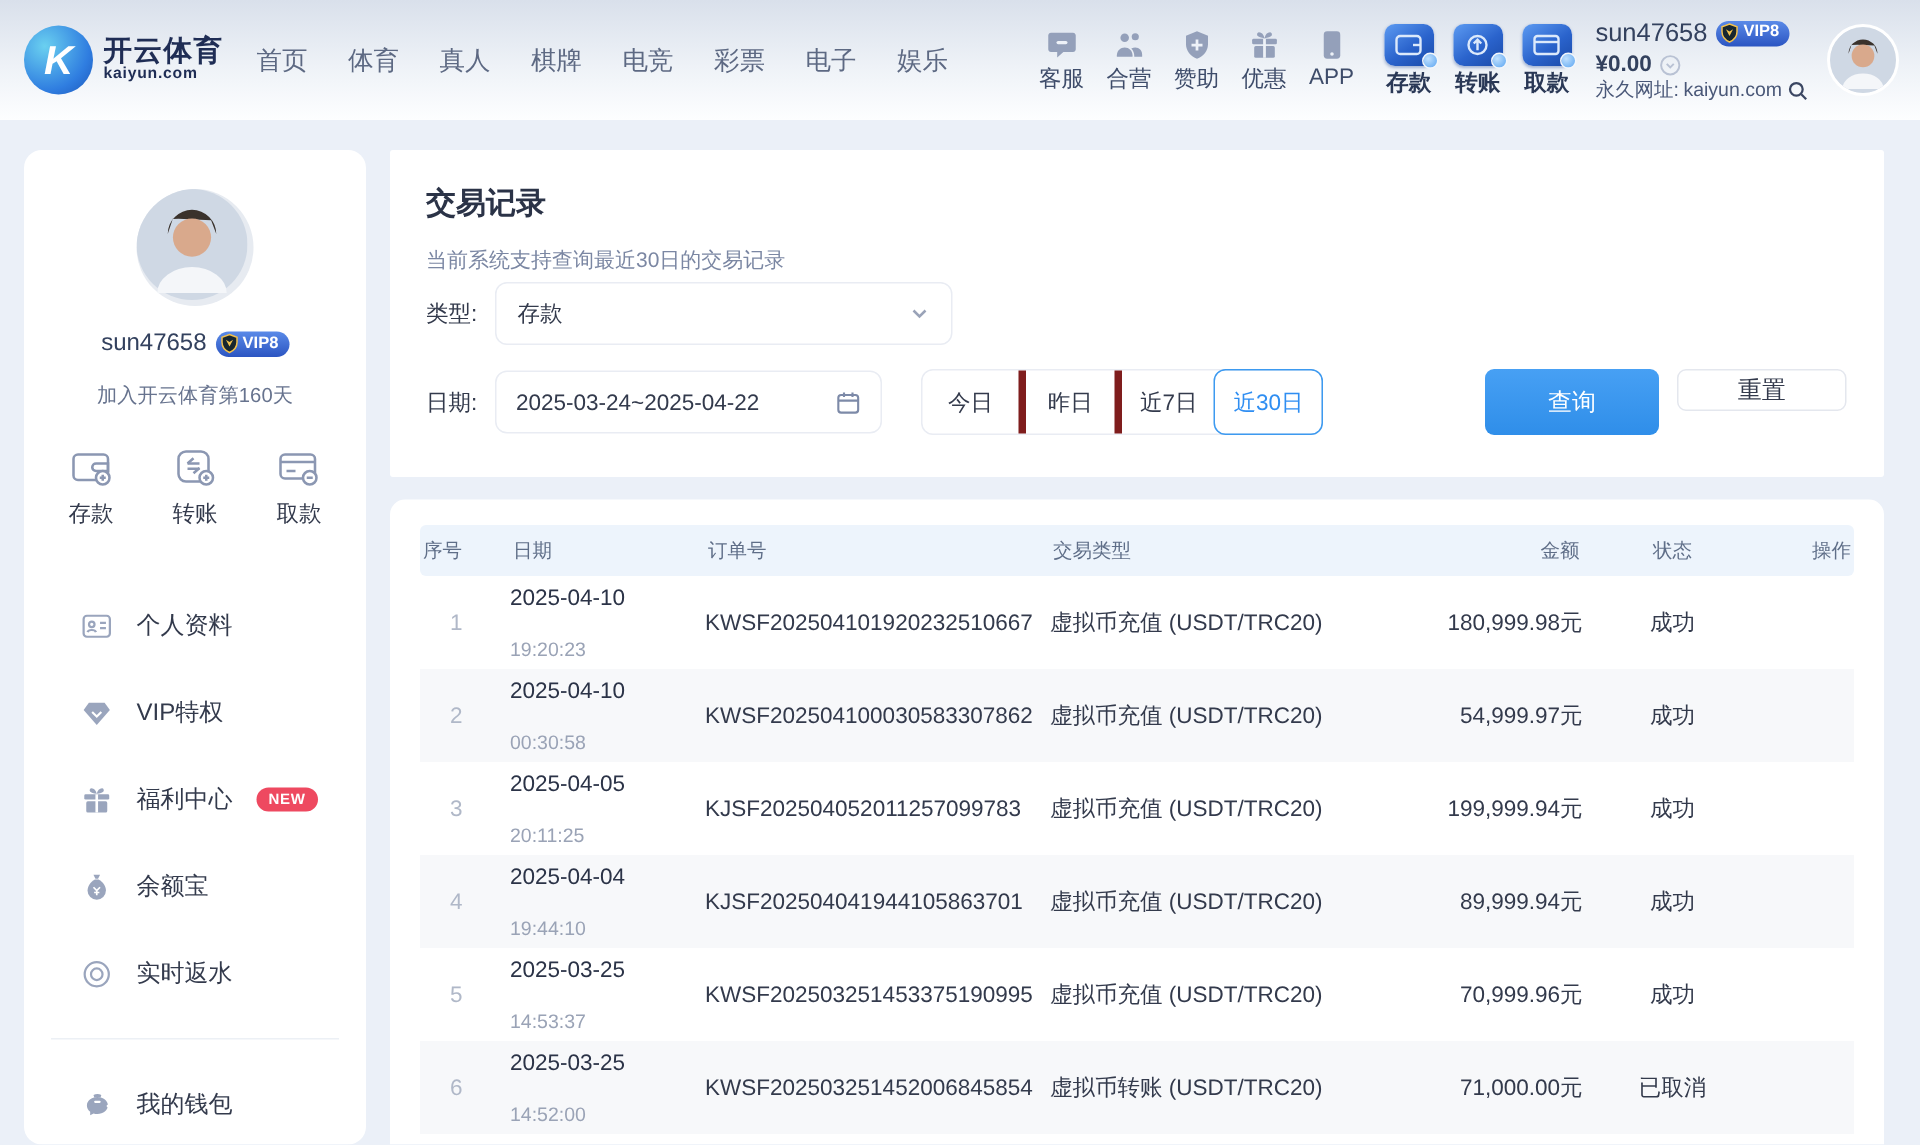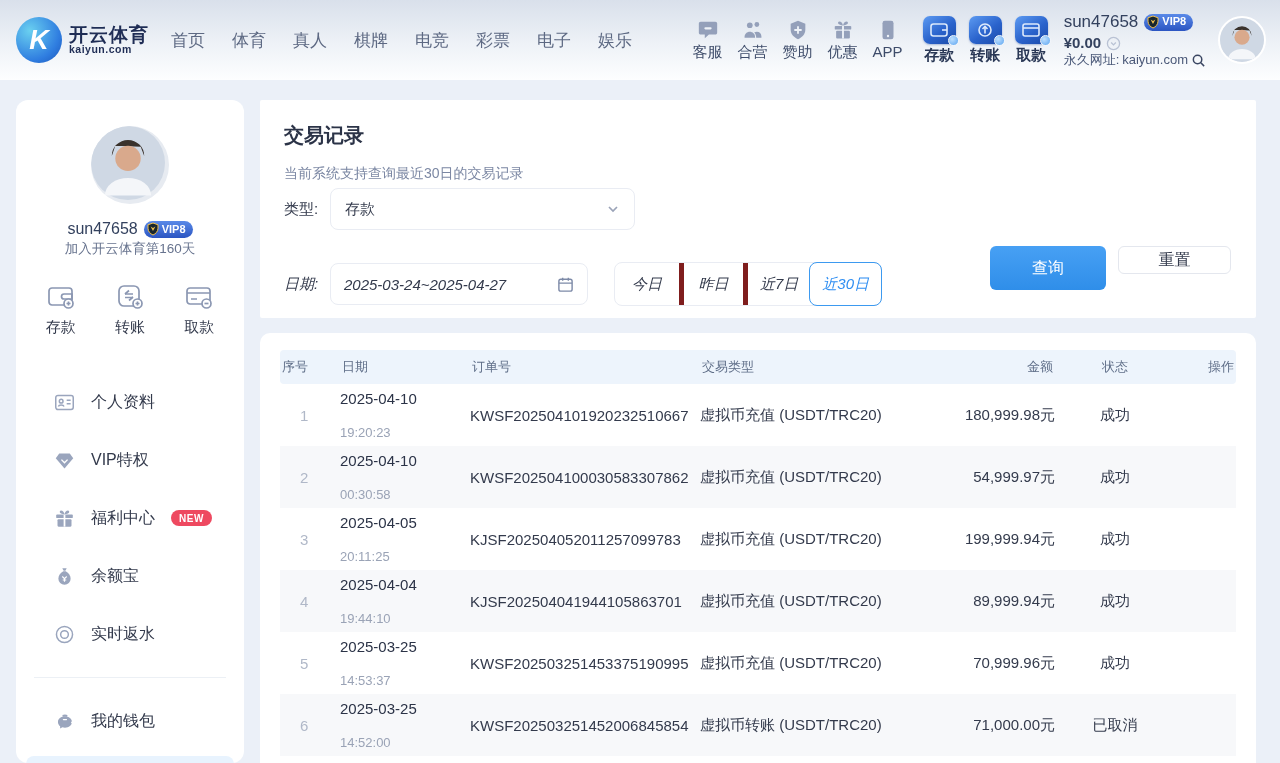--- a/index.html
+++ b/index.html
@@ -58,21 +58,21 @@
     border:2px solid #fff; cursor:pointer; background:#dfe5ee; flex:none;
   }
   
   .sidebar {
     position:absolute; left:16px; top:100px; width:228px; height:663px;
     background:#fff; border-radius:12px; overflow:hidden;
   }
   .avatar-big { width:78px; height:78px; border-radius:50%; overflow:hidden; margin:26px auto 0; background:#e7ebf1; cursor:pointer; }
   .side-user { display:flex; justify-content:center; align-items:center; gap:6px; margin-top:16px; }
   .side-user .username { font-size:16px; }
-  .join-text { text-align:center; font-size:13.5px; color:#67738e; margin-top:2px; }
+  .join-text { text-align:center; font-size:13.5px; color:#67738e; margin-top:17px; }
   .quick-actions { display:flex; justify-content:space-around; margin:24px 10px 0; }
   .qa-item { display:flex; flex-direction:column; align-items:center; gap:6px; cursor:pointer; color:#8894ae; }
   .qa-item .qlabel { font-size:15px; color:#333a4c; }
   .side-menu { margin-top:36px; }
   .menu-item { display:flex; align-items:center; gap:16px; height:58px; padding-left:38px; cursor:pointer; color:#9aa5bd; }
   .menu-item .mlabel { font-size:16px; color:#333a4c;text-align:center; }
   .new-badge { background:#ee4960; color:#fff; font-size:10px; font-weight:bold; padding:2.5px 8px; border-radius:9px; letter-spacing:.5px; }
   .side-divider { height:1px; background:#ecEFf4; background:#ecf0f5; margin:14px 18px; }
   .menu-item.active {
     margin:6px 10px 0; padding-left:28px; height:48px; border-radius:8px;
@@ -80,21 +80,21 @@
   }
   
   .filter-card {
     position:absolute; left:260px; top:100px; width:996px; height:218px;
     background:#fff; border-radius:2px; padding:22px 24px;
   }
   .page-title { font-size:20px; font-weight:bold; color:#2b3347; }
   .page-subtitle { font-size:14px; color:#7b87a3; margin-top:16px; }
   .filter-row { position:absolute; left:24px; display:flex; align-items:center; }
   .filter-row.type-row { top:88px; }
-  .filter-row.date-row { top:162px;font-style:italic; }
+  .filter-row.date-row { top:146px; }
   .f-label { font-size:15px; color:#333a4c; width:46px; }
   .select-box {
     width:305px; height:42px; border:1px solid #e9ecf3; border-radius:8px;
     display:flex; align-items:center; justify-content:space-between;
     padding:0 14px; font-size:15px; color:#333a4c; cursor:pointer; background:#fff;
   }
   .date-box {
     width:258px; height:42px; border:1px solid #e9ecf3; border-radius:8px;
     display:flex; align-items:center; justify-content:space-between;
     padding:0 13px; font-size:15px; color:#333a4c; cursor:pointer; background:#fff;
@@ -433,21 +433,21 @@
           <svg width="14" height="14" viewBox="0 0 14 14" fill="none" stroke="#9aa3b8" stroke-width="1.7">
             <path d="M3 5l4 4 4-4"></path>
           </svg>
         </span>
     </div>
   </div>
 
   <div class="filter-row date-row">
     <span class="f-label">日期:</span>
     <div class="date-box">
-      <span>2025-03-24~2025-04-27</span>
+      <span>2025-03-24~2025-04-22</span>
       <span>
           <svg width="17" height="17" viewBox="0 0 18 18" fill="none" stroke="#7d8aa8" stroke-width="1.5">
             <rect x="2" y="3.5" width="14" height="12.5" rx="2"></rect>
             <path d="M2 7.5h14M6 1.8v3.2M12 1.8v3.2"></path>
           </svg>
         </span>
     </div>
     <div class="range-group">
       <span class="range-btn">今日</span>
       <span class="range-btn">昨日</span>

